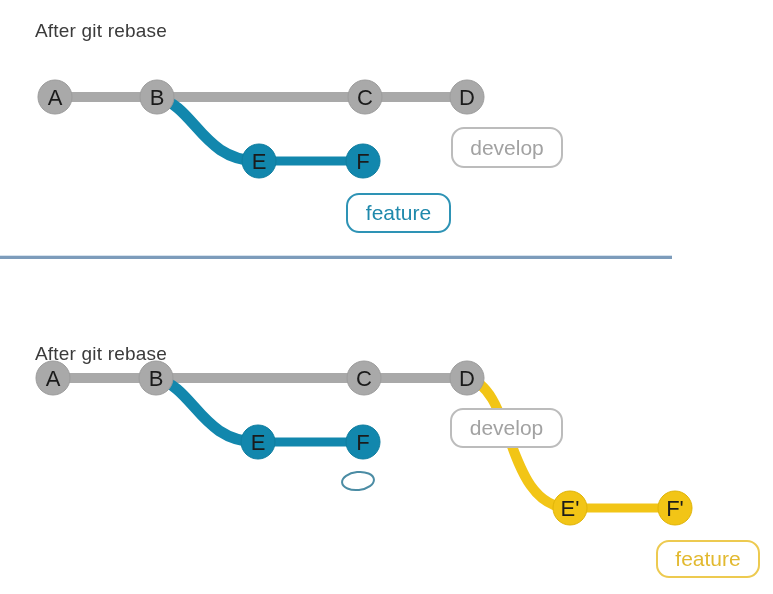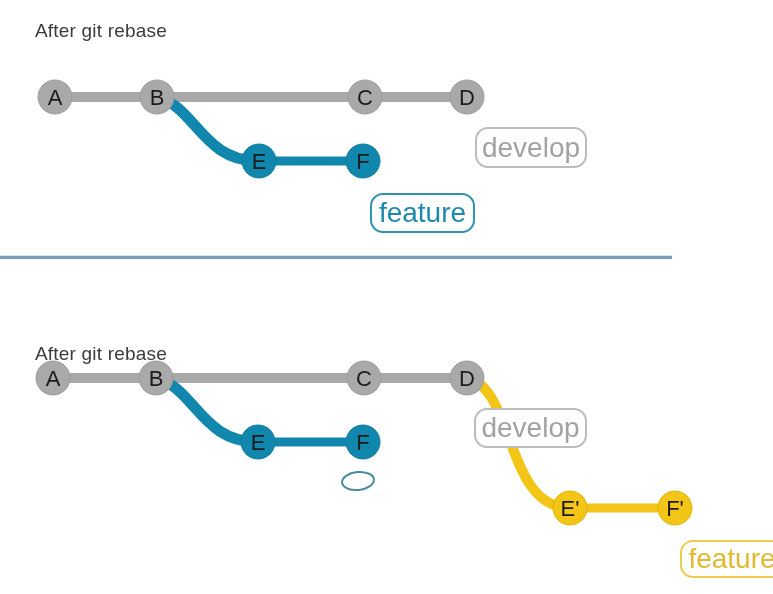--- a/index.html
+++ b/index.html
@@ -16,24 +16,23 @@
     color:#3b3b3b;
     letter-spacing:0.2px;
     white-space:nowrap;
   }
   #graph-svg{position:absolute;left:0;top:0;}
   .branch-label{
     position:absolute;
     display:flex;align-items:center;justify-content:center;
     background:#ffffff;
     border-radius:13px;
-    font-size:28px;
+    font-size:21px;
     box-sizing:border-box;
     white-space:nowrap;
-    margin-left:24px;
   }
   .branch-label.gray{border:2px solid #bcbcbc;color:#a2a2a2;}
   .branch-label.teal{border:2px solid #2e93b5;color:#1f89ac;}
   .branch-label.yellow{border:2px solid #edca50;color:#e2b92f;}
   .divider{
     position:absolute;
     border-top:1px solid #d7e3ee;
     background:#7d9cbb;
   }
   .node-letter{

